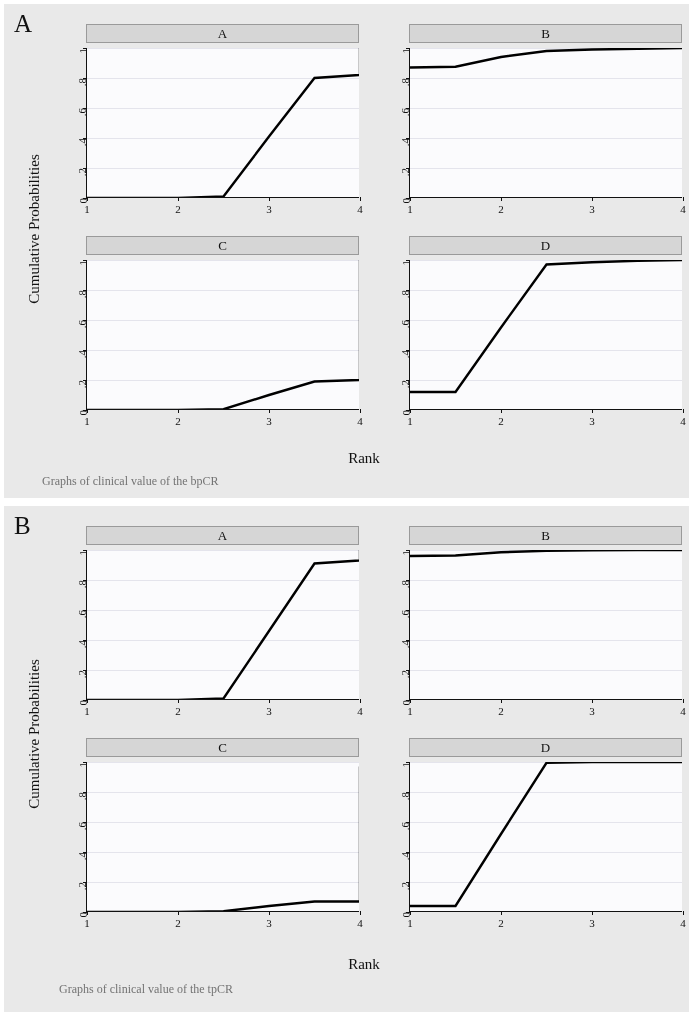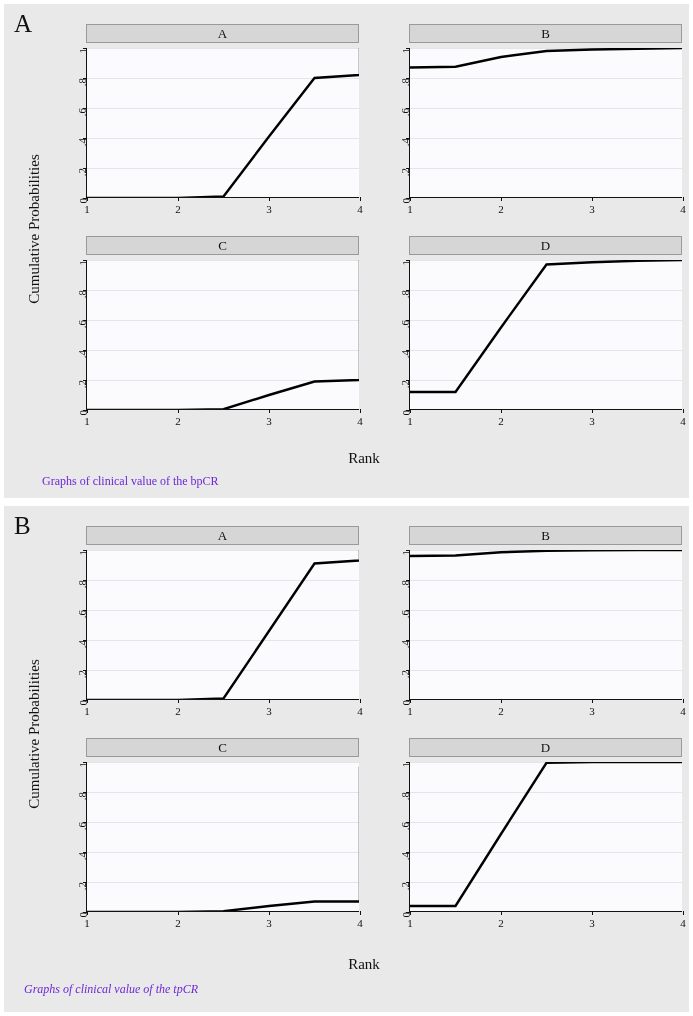--- a/index.html
+++ b/index.html
@@ -126,26 +126,26 @@
 
   .xlabel{
     position:absolute;
     font-size:15px;
     color:#111;
     text-align:center;
   }
   .caption{
     position:absolute;
     font-size:12px;
-    color:#6d28d9;
+    color:#737373;
   }
   #panel-a .xlabel{left:42px;width:636px;top:446px;}
   #panel-a .caption{left:38px;top:470px;}
   #panel-b .xlabel{left:42px;width:636px;top:450px;}
-  #panel-b .caption{left:20px;top:476px;font-style:italic;}
+  #panel-b .caption{left:55px;top:476px;}
 </style>
 </head>
 <body>
 
 <div class="page">
 
   <div class="panel" id="panel-a">
     <div class="panel-letter">A</div>
     <div class="ylabel">Cumulative Probabilities</div>
     <div class="grid2" id="grid-a">

